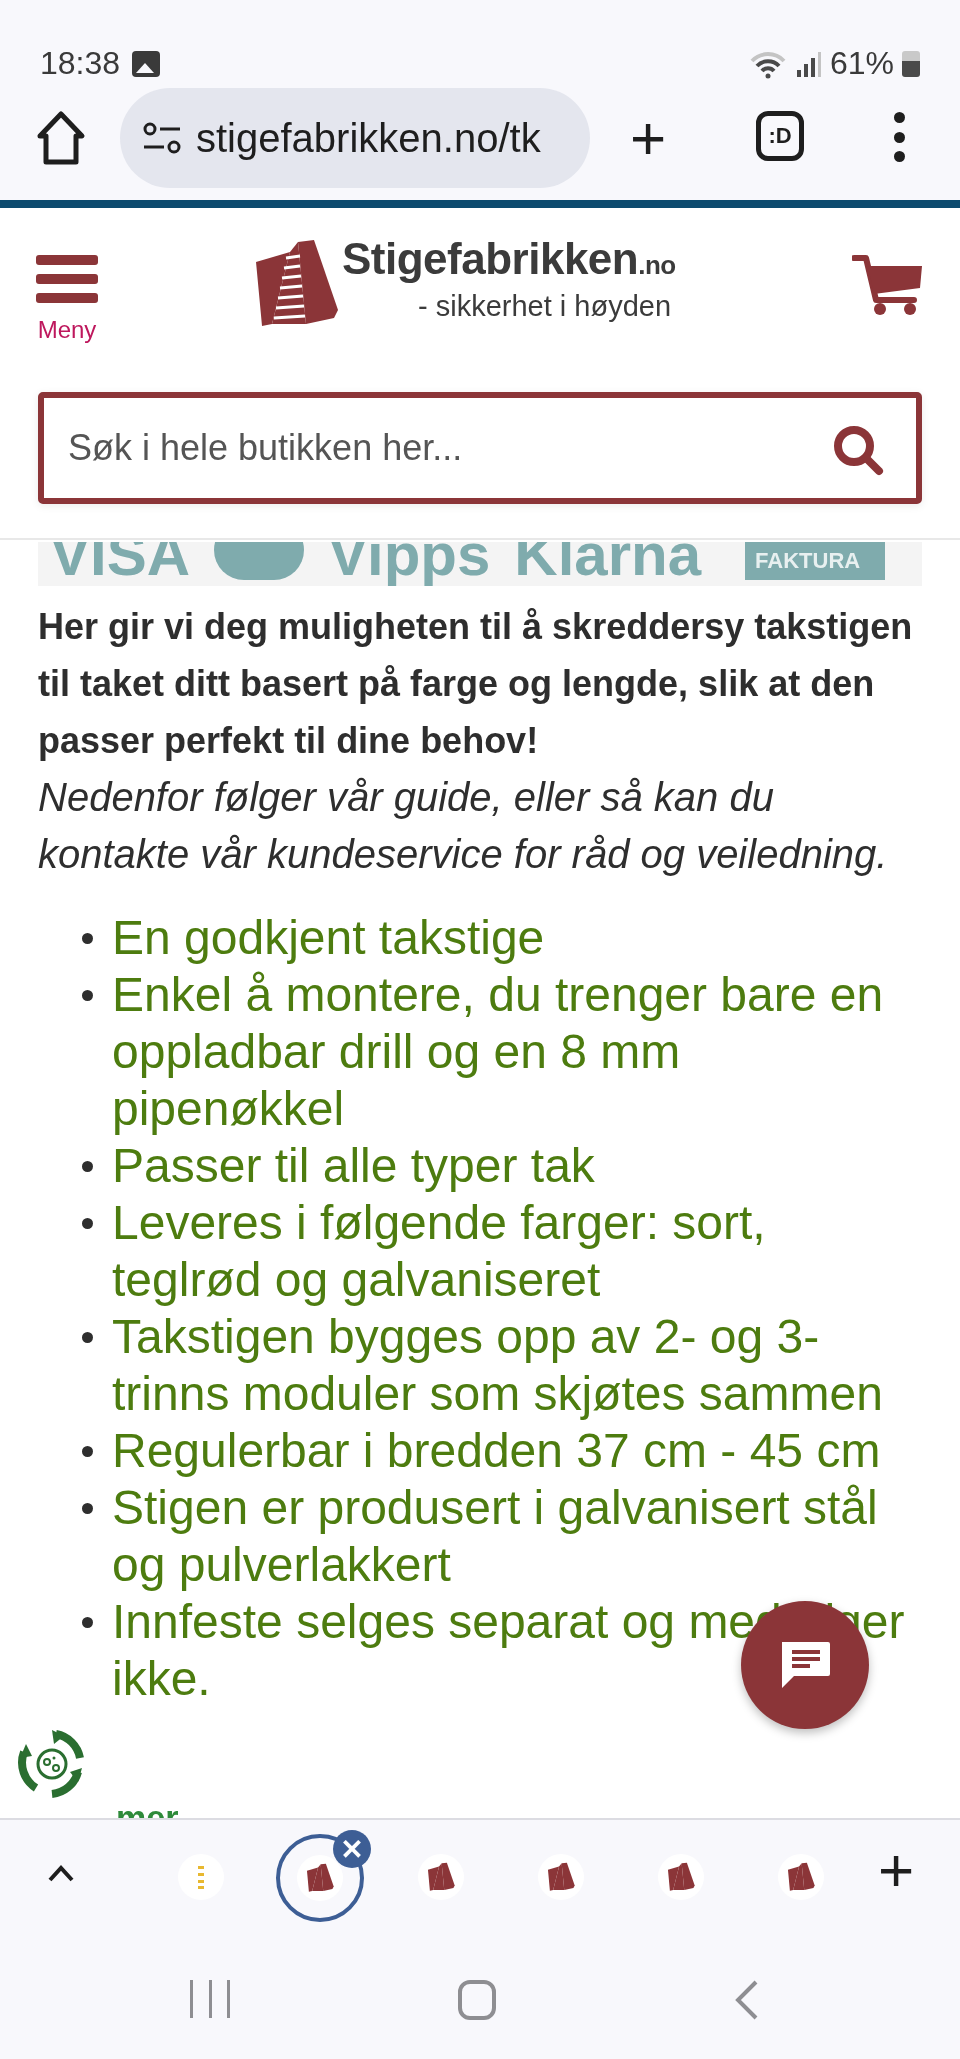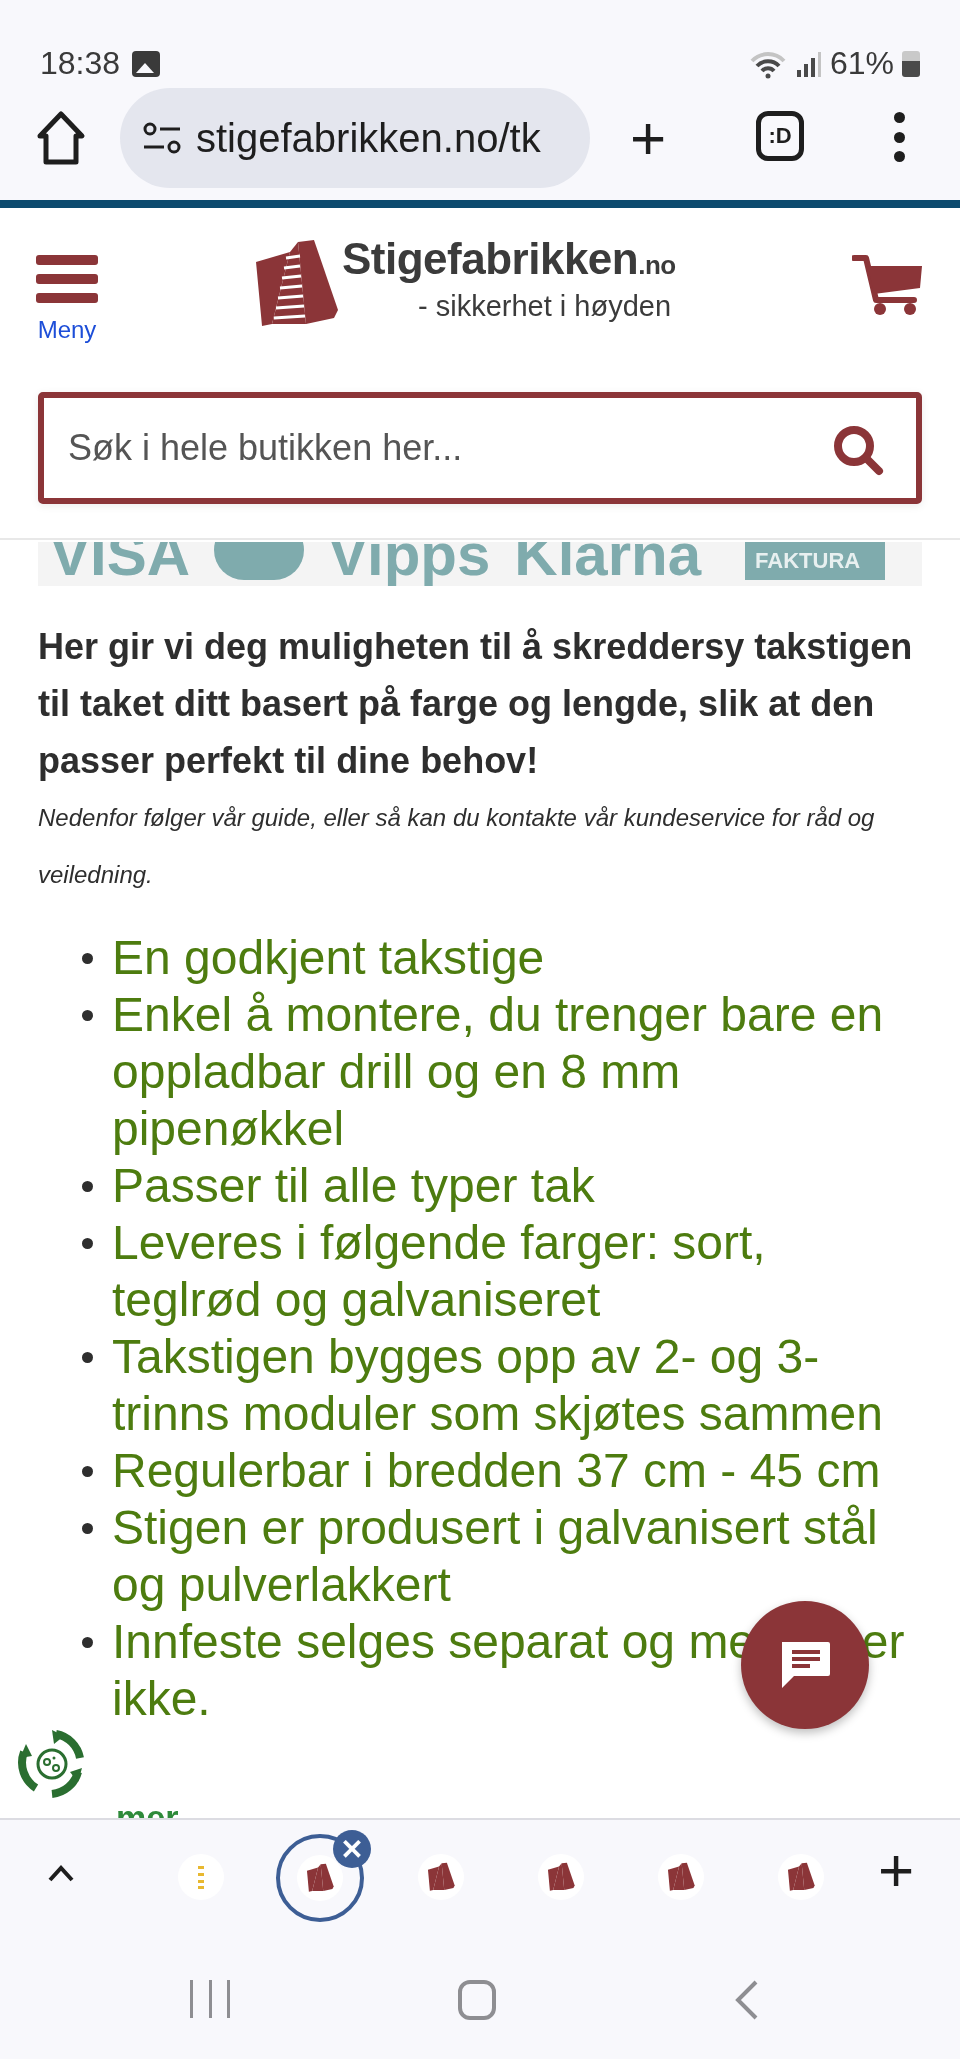--- a/index.html
+++ b/index.html
@@ -21,43 +21,43 @@
     .url-text { font-size: 40px; color: #1e1e1e; white-space: nowrap; margin-left: 14px; }
     .tb-plus { position: absolute; left: 630px; top: 28px; font-size: 62px; line-height: 56px; color: #1e1e1e; }
     .tb-tabs { position: absolute; left: 756px; top: 29px; width: 48px; height: 50px; border: 5px solid #1e1e1e; border-radius: 12px; font-size: 22px; font-weight: bold; display: flex; align-items: center; justify-content: center; color: #1e1e1e; }
     .tb-more { position: absolute; left: 892px; top: 30px; width: 14px; height: 50px; display: flex; flex-direction: column; justify-content: space-between; align-items: center; }
     .tb-more span { width: 11px; height: 11px; border-radius: 50%; background: #1e1e1e; display: block; }
 
     
     .site-header { position: absolute; left: 0; top: 210px; width: 960px; height: 330px; background: #ffffff; border-bottom: 2px solid #e8e8e8; }
     .menu-btn { position: absolute; left: 34px; top: 45px; width: 66px; display: flex; flex-direction: column; align-items: center; }
     .menu-bar { width: 62px; height: 10px; background: #8b3538; border-radius: 3px; margin-bottom: 9px; }
-    .menu-label { font-size: 24px; color: #1d4ed8; margin-top: 4px; }
+    .menu-label { font-size: 24px; color: #be185d; margin-top: 4px; }
     .logo { position: absolute; left: 250px; top: 20px; width: 450px; height: 100px; }
     .logo-mark { position: absolute; left: 0; top: 8px; width: 92px; height: 92px; }
     .logo-title { position: absolute; left: 92px; top: 4px; font-size: 44px; font-weight: bold; color: #3b3b3b; letter-spacing: -0.5px; }
     .logo-title small { font-size: 26px; }
     .logo-sub { position: absolute; left: 168px; top: 60px; font-size: 29px; color: #3b3b3b; }
     .cart-btn { position: absolute; left: 852px; top: 42px; width: 72px; height: 64px; }
 
     .search-box { position: absolute; left: 38px; top: 182px; width: 884px; height: 112px; border: 6px solid #8b3538; border-radius: 5px; background: #fff; box-shadow: 0 2px 8px rgba(0,0,0,0.08); display: flex; align-items: center; }
     .search-input { border: none; outline: none; font-family: "Liberation Sans", sans-serif; font-size: 36px; color: #555; padding-left: 24px; width: 760px; background: transparent; }
     .search-input::placeholder { color: #555; }
     .search-icon { position: absolute; right: 32px; top: 26px; width: 52px; height: 52px; }
 
     
     .payments { position: absolute; left: 38px; top: 542px; width: 884px; height: 44px; background: #f4f4f4; overflow: hidden; }
     .pay-logos { position: absolute; top: -22px; left: 12px; display: flex; align-items: flex-start; gap: 24px; color: #7fabad; font-weight: bold; font-size: 60px; }
     .pay-mc { width: 90px; height: 60px; border-radius: 30px; background: #7fabad; }
     .pay-faktura { background: #7fabad; color: #e8f0f0; font-size: 22px; padding: 28px 10px 6px 10px; width: 140px; margin-left: 20px; }
 
     
-    .content { position: absolute; left: 38px; top: 598px; width: 884px; margin-top: 20px; }
+    .content { position: absolute; left: 38px; top: 598px; width: 884px; }
     .intro-bold { font-weight: bold; font-size: 36px; line-height: 57px; color: #2e2e2e; }
-    .intro-italic { font-style: italic; font-size: 24px; line-height: 57px; color: #2e2e2e; }
+    .intro-italic { font-style: italic; font-size: 40px; line-height: 57px; color: #2e2e2e; }
     .features { list-style: none; margin-top: 26px; padding-left: 74px; }
     .features li { position: relative; font-size: 48px; line-height: 57px; color: #4d7c0f; }
     .features li::before { content: ""; position: absolute; left: -30px; top: 24px; width: 11px; height: 11px; border-radius: 50%; background: #2e2e2e; }
 
     .chat-fab { position: absolute; left: 741px; top: 1601px; width: 128px; height: 128px; border-radius: 50%; background: #8b3538; box-shadow: 0 4px 10px rgba(0,0,0,0.25); display: flex; align-items: center; justify-content: center; }
     .eco-badge { position: absolute; left: 16px; top: 1728px; width: 72px; height: 72px; }
     .more-link { position: absolute; left: 116px; top: 1800px; font-size: 34px; font-weight: bold; color: #2e8a3a; height: 18px; overflow: hidden; line-height: 34px; }
 
     
     .tabstrip { position: absolute; left: 0; top: 1818px; width: 960px; height: 122px; background: #f8f8fc; border-top: 2px solid #dcdce2; }

